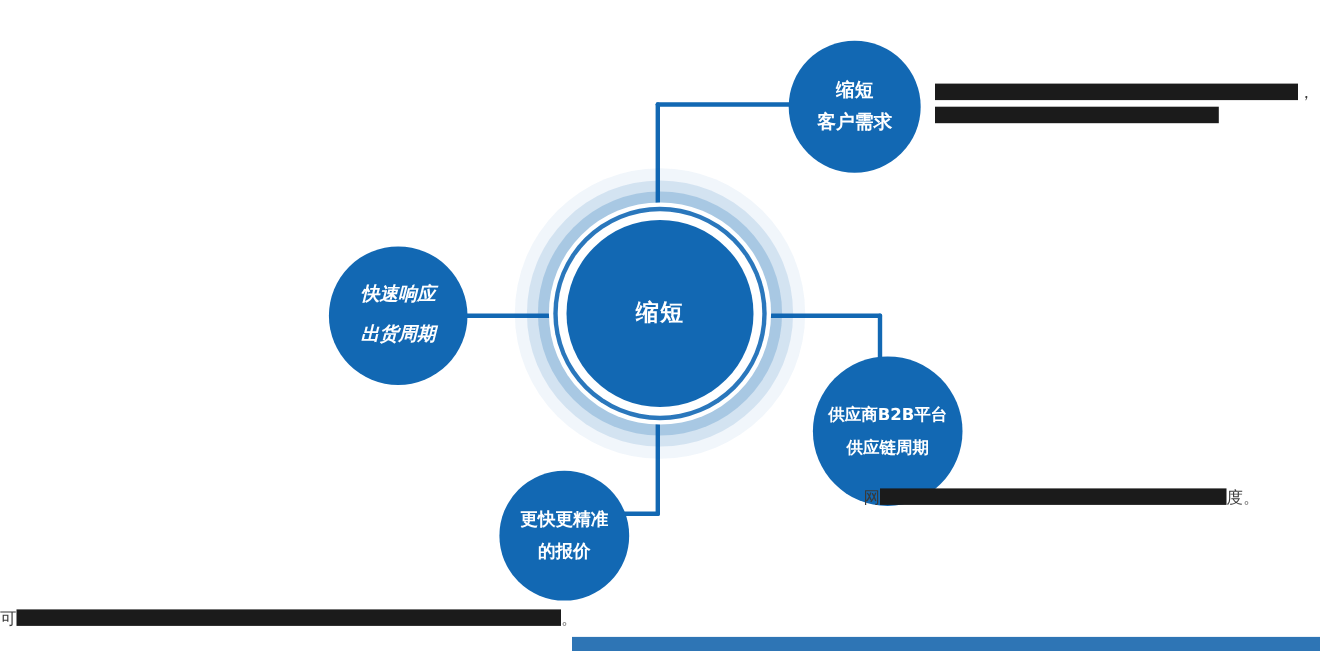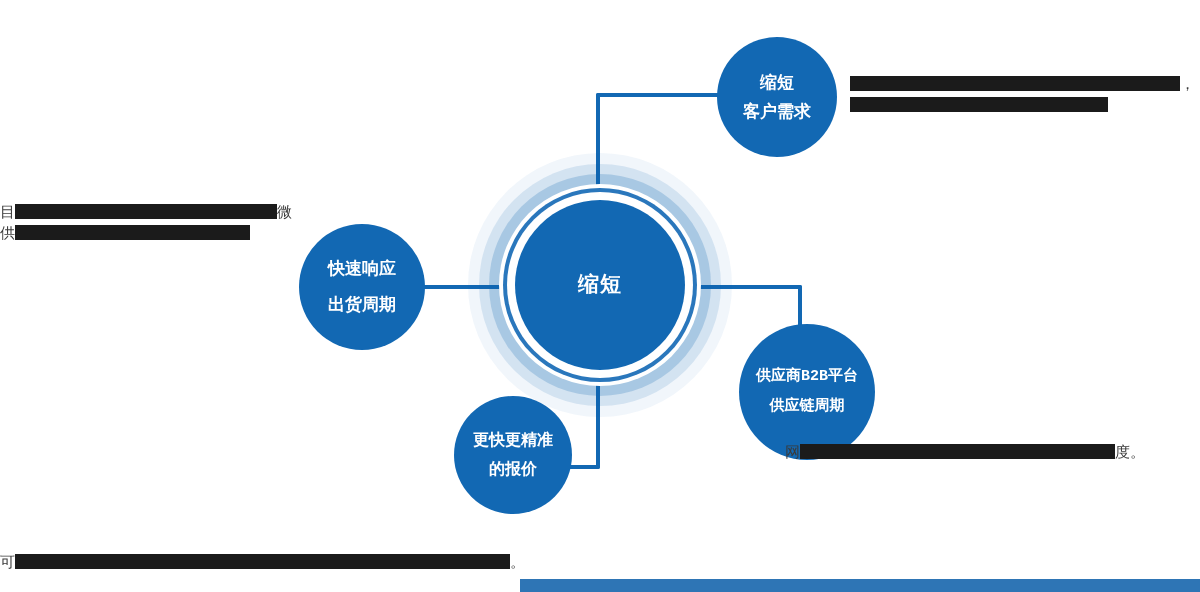--- a/index.html
+++ b/index.html
@@ -27,24 +27,24 @@
     position: absolute; border-radius: 50%;
     background: #1268b3; color: #ffffff;
     display: flex; flex-direction: column; align-items: center; justify-content: center;
     text-align: center; z-index: 3;
     font-weight: bold;
   }
   .node span { display: block; }
   .node-top    { left: 717px; top: 37px;  width: 120px; height: 120px; font-size: 17px; }
   .node-left   { left: 299px; top: 224px; width: 126px; height: 126px; font-size: 17px; }
   .node-right  { left: 739px; top: 324px; width: 136px; height: 136px; font-size: 15px; }
-  .node-bottom { left: 454px; top: 396px; width: 118px; height: 118px; font-size: 16px; }
+  .node-bottom { left: 454px; top: 428px; width: 118px; height: 118px; font-size: 16px; }
   .node-top span    { line-height: 1.7; }
-  .node-left span   { line-height: 2.1; }
-  .node-right span  { line-height: 2.0; font-family: Liberation Mono, monospace; }
+  .node-left span   { line-height: 2.1; font-style: italic; }
+  .node-right span  { line-height: 2.0; }
   .node-bottom span { line-height: 1.8; }
 
   .node-center {
     position: absolute; left: 515px; top: 200px;
     width: 170px; height: 170px;
     border-radius: 50%;
     background: #1268b3; color: #ffffff;
     display: flex; flex-direction: column; align-items: center; justify-content: center;
     text-align: center; font-weight: bold; font-size: 21px; letter-spacing: 1px;
     z-index: 2;
@@ -120,28 +120,20 @@
 
   <div class="annotation ann-top-right">
     <div class="ann-line">
       <span class="redact" style="width:330px"></span><span>，</span>
     </div>
     <div class="ann-line">
       <span class="redact" style="width:258px"></span><span></span>
     </div>
   </div>
 
-  <div class="annotation ann-left">
-    <div class="ann-line">
-      <span>目</span><span class="redact" style="width:262px"></span><span>微</span>
-    </div>
-    <div class="ann-line">
-      <span>供</span><span class="redact" style="width:235px"></span>
-    </div>
-  </div>
 
   <div class="annotation ann-bottom-right">
     <div class="ann-line">
       <span>网</span><span class="redact" style="width:315px"></span><span>度。</span>
     </div>
   </div>
 
   <div class="annotation ann-bottom-left">
     <div class="ann-line">
       <span>可</span><span class="redact" style="width:495px"></span><span>。</span>

